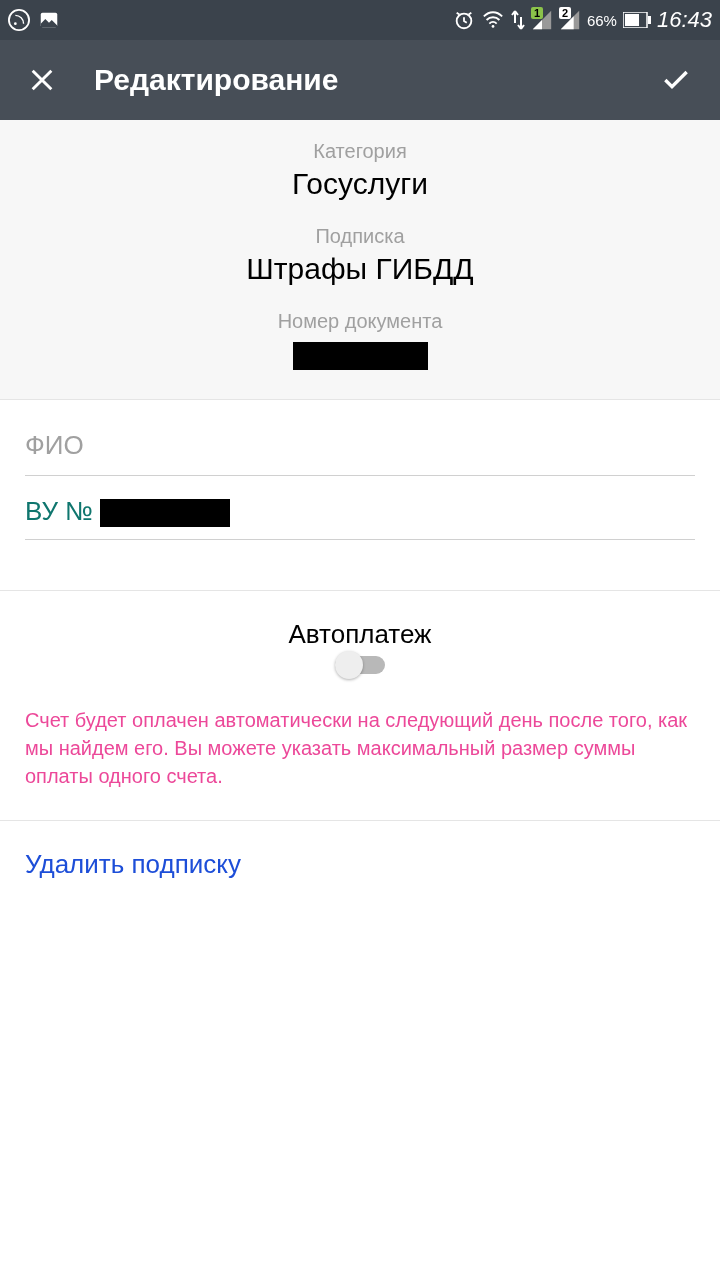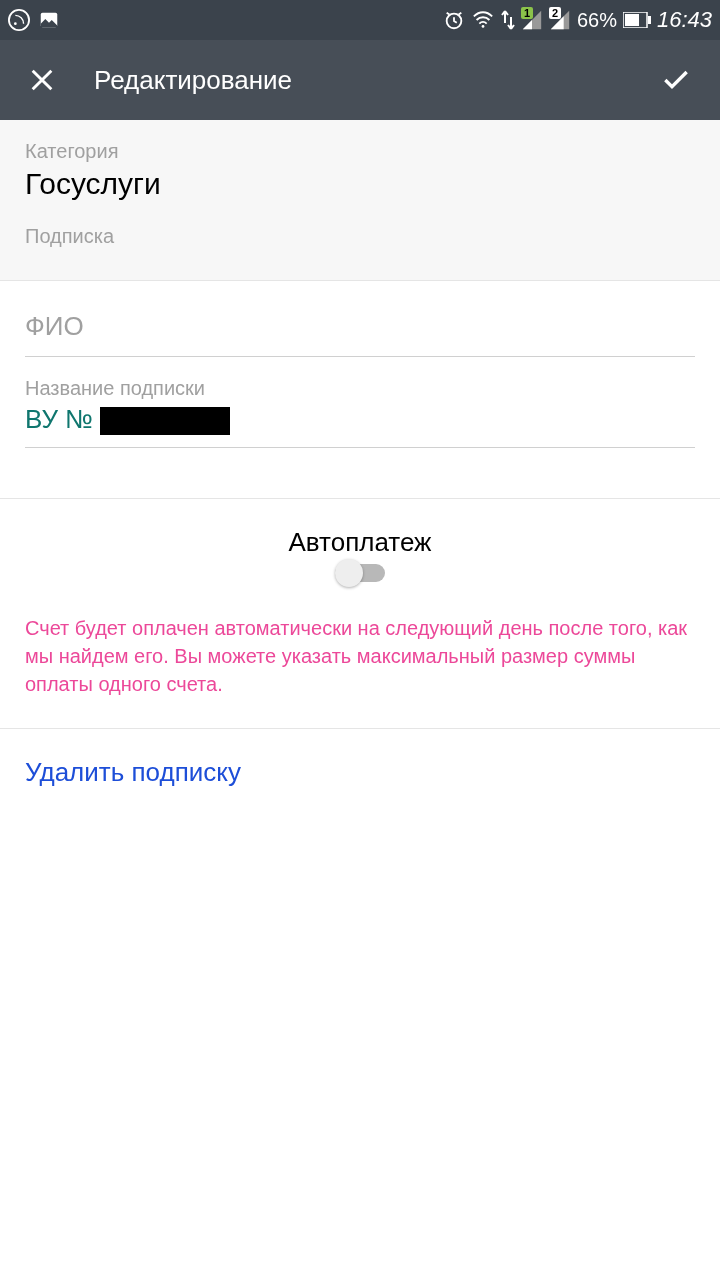--- a/index.html
+++ b/index.html
@@ -23,29 +23,29 @@
   
   .app-header {
     height: 80px;
     background: #474e57;
     color: #fff;
     display: flex;
     align-items: center;
     padding: 0 20px;
   }
   .header-close { padding: 8px; display: inline-flex; cursor: pointer; }
-  .header-title { font-size: 26px; font-weight: 400; margin-left: 30px; flex: 1; }
+  .header-title { font-size: 30px; font-weight: 700; margin-left: 30px; flex: 1; }
   .header-confirm { padding: 8px; display: inline-flex; cursor: pointer; }
   
   
   .info-block {
     background: #f7f7f7;
     padding: 20px 25px 28px 25px;
   }
-  .info-group { margin-bottom: 24px; }
+  .info-group { margin-bottom: 24px; text-align: center; }
   .info-group:last-child { margin-bottom: 0; }
   .info-label { font-size: 20px; color: #a0a0a0; margin-bottom: 4px; }
   .info-value { font-size: 30px; color: #000; }
   .redacted { display:inline-block; background:#000; height:28px; vertical-align:middle; }
   
   
   .form-block {
     background: #fff;
     padding: 0 25px;
   }
@@ -139,21 +139,21 @@
         </svg>
       <span style="position:absolute;top:-2px;left:0;background:#8bc34a;color:#000;font-size:11px;font-weight:bold;padding:0 3px;border-radius:2px;">1</span>
     </span>
     <span class="status-icon" style="position:relative;">
       <svg width="22" height="22" viewBox="0 0 24 24">
           <path d="M2 22h20V2z" fill="#999"></path>
           <path d="M2 22h14V8z" fill="#fff"></path>
         </svg>
       <span style="position:absolute;top:-2px;left:0;background:#fff;color:#000;font-size:11px;font-weight:bold;padding:0 3px;border-radius:2px;">2</span>
     </span>
-    <span style="font-size:20px;">66%</span>
+    <span style="font-size:15px;">66%</span>
     <span class="status-icon">
       <svg width="28" height="16" viewBox="0 0 28 16">
           <rect x="0" y="0" width="24" height="16" fill="none" stroke="#fff" stroke-width="1.5"></rect>
           <rect x="2" y="2" width="14" height="12" fill="#fff"></rect>
           <rect x="25" y="4" width="3" height="8" fill="#fff"></rect>
         </svg>
     </span>
     <span style="font-size:22px;font-weight:500;font-style:italic;">16:43</span>
   </div>
 </div>
@@ -172,31 +172,35 @@
   </span>
 </div>
 
 <div class="info-block">
   <div class="info-group">
     <div class="info-label">Категория</div>
     <div class="info-value">Госуслуги</div>
   </div>
   <div class="info-group">
     <div class="info-label">Подписка</div>
+    <div class="info-value">Штрафы ГИБДД</div>
+  </div>
+  <div class="info-group">
+    <div class="info-label">Номер документа</div>
+    <div class="info-value"><span class="redacted" style="width:135px;"></span></div>
   </div>
 </div>
 
 <div class="divider"></div>
 
 <div class="form-block">
   <div class="form-field no-label">
     <input class="field-input" type="text" placeholder="ФИО" style="">
   </div>
   <div class="form-field">
-    <div class="field-label">Название подписки</div>
     <div class="field-value"><span>ВУ № </span><span class="redacted" style="width:130px;"></span></div>
   </div>
   <div class="form-gap"></div>
 </div>
 
 <div class="divider"></div>
 
 <div class="autopay-block">
   <div class="autopay-row">
     <div class="autopay-title">Автоплатеж</div>

